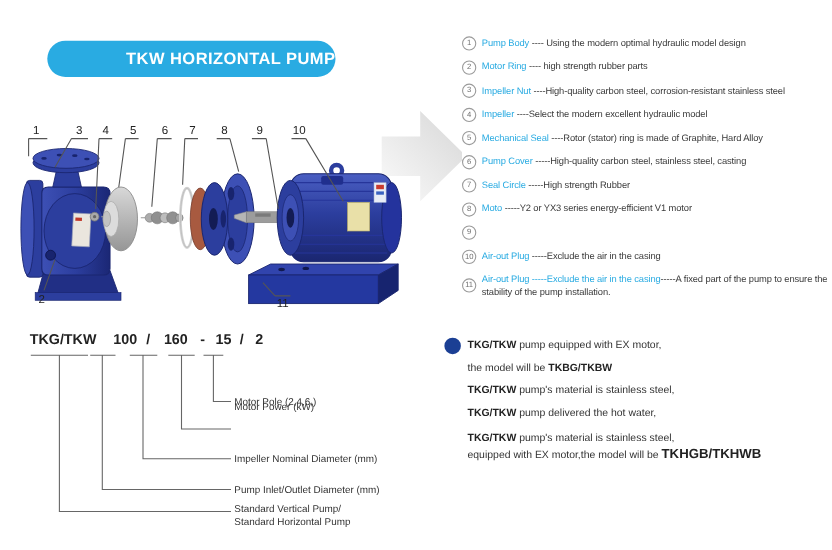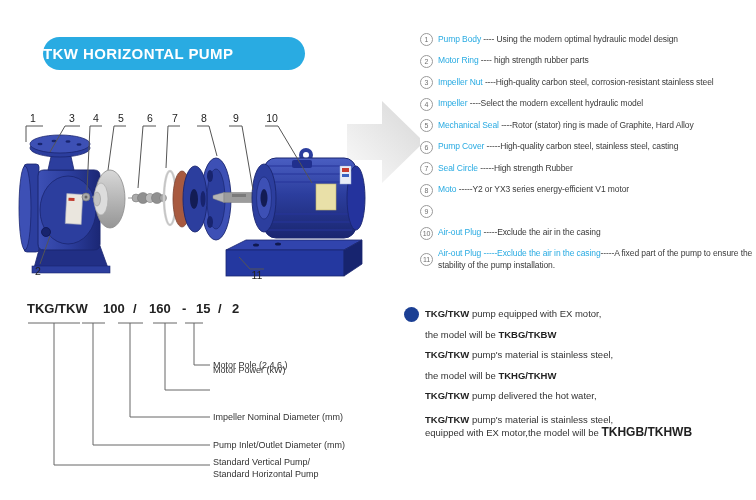--- a/index.html
+++ b/index.html
@@ -3,21 +3,21 @@
 <meta charset="utf-8">
 <style>
   html,body{margin:0;padding:0;background:#ffffff;}
   body{font-family:"Liberation Sans", sans-serif; color:#3a3a3a;}
   .page{position:relative;width:756px;height:500px;background:#ffffff;overflow:hidden;}
 
   
   .banner{
     position:absolute;left:43px;top:37px;width:262px;height:33px;
     background:#29ABE2;border-radius:17px;
-    display:flex;align-items:center;justify-content:flex-start;
+    display:flex;align-items:center;justify-content:flex-end;
   }
   .banner span{color:#ffffff;font-weight:bold;font-size:15px;letter-spacing:.4px;}
 
   
   .diagram{position:absolute;left:10px;top:98px;width:410px;height:190px;}
   .diagram svg{display:block;}
   .callout-num{font-size:10.5px;fill:#222;font-family:"Liberation Sans",sans-serif;}
 
   
   .parts-list{position:absolute;left:420px;top:33px;width:336px;list-style:none;margin:0;padding:0;}
@@ -285,21 +285,20 @@
   </div>
 
   <div class="bullet"></div>
   <div class="variants">
     <div class="variant">
       <div class="vline"><span class="bold">TKG/TKW</span><span> pump equipped with EX motor,</span></div>
       <div class="vline"><span>the model will be </span><span class="model">TKBG/TKBW</span></div>
     </div>
     <div class="variant">
       <div class="vline"><span class="bold">TKG/TKW</span><span> pump's material is stainless steel,</span></div>
-      <div class="vline"><span>the model will be </span><span class="model">TKHG/TKHW</span></div>
     </div>
     <div class="variant">
       <div class="vline"><span class="bold">TKG/TKW</span><span> pump delivered the hot water,</span></div>
     </div>
     <div class="variant last">
       <div class="vline"><span class="bold">TKG/TKW</span><span> pump's material is stainless steel,</span></div>
       <div class="vline"><span>equipped with EX motor,the model will be </span><span class="model">TKHGB/TKHWB</span></div>
     </div>
   </div>
 

